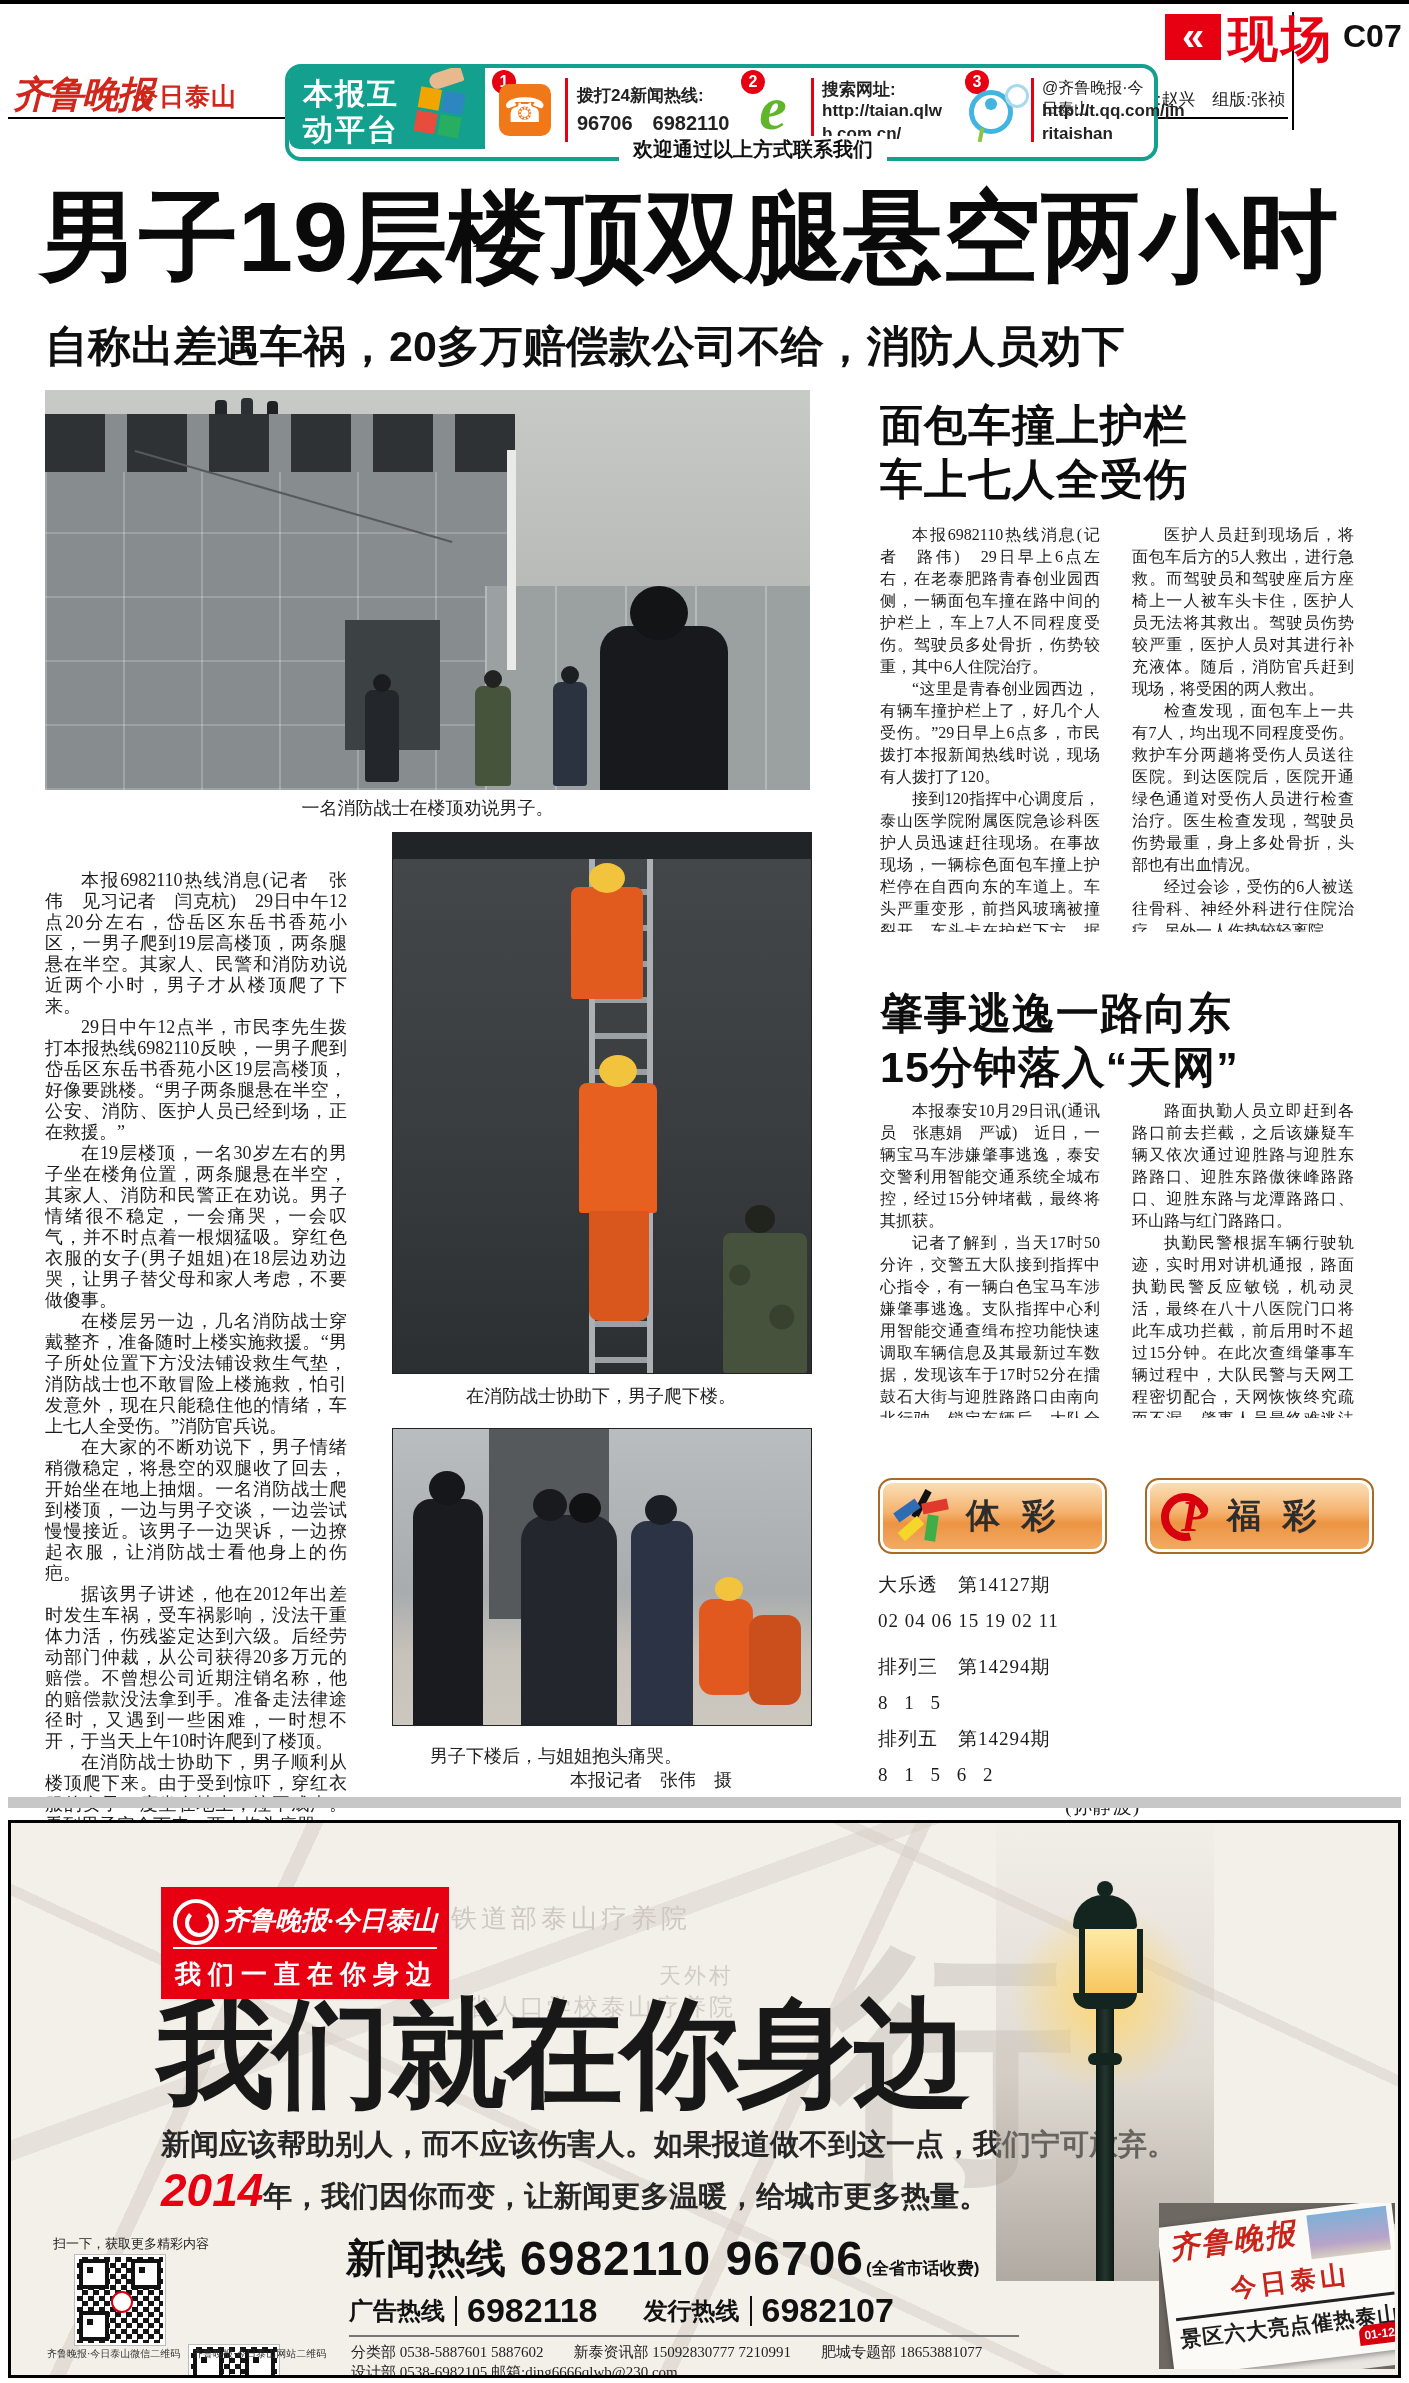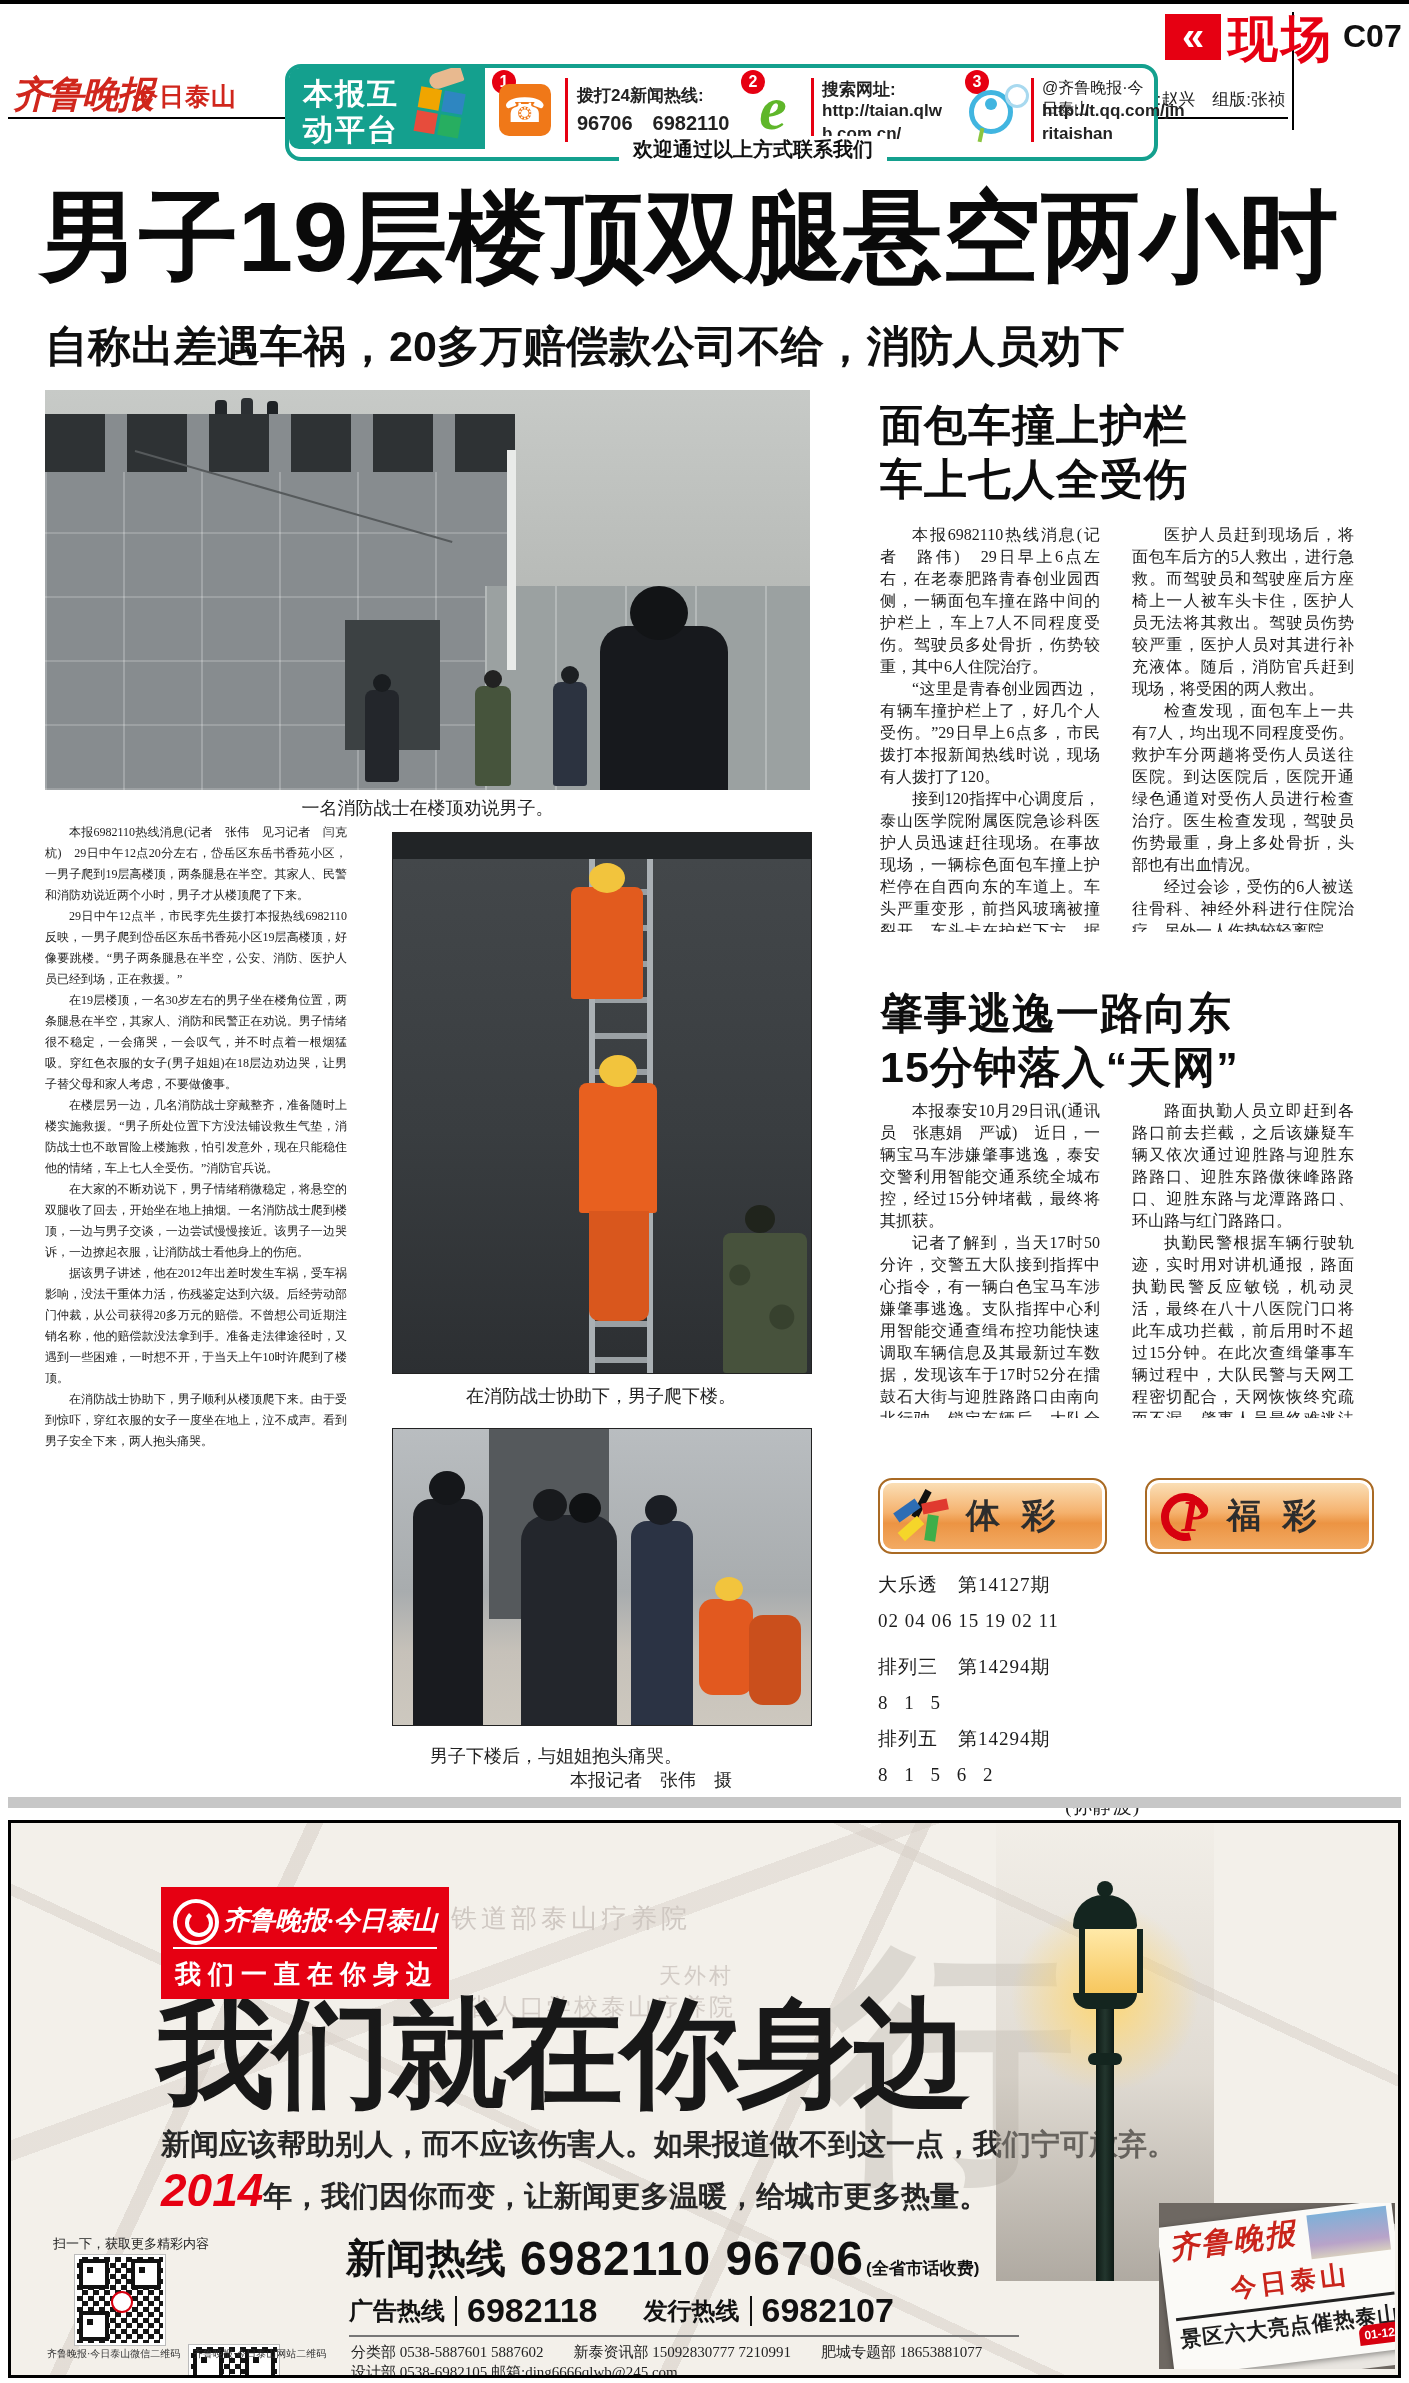--- a/index.html
+++ b/index.html
@@ -1,21 +1,21 @@
 <!DOCTYPE html>
 <html><head>
 <meta charset="utf-8">
 <style>
   html,body{margin:0;padding:0;background:#e8e8e8;}
   .page{position:relative;width:1409px;height:2383px;background:#fff;margin:0 auto;overflow:hidden;
         font-family:"Liberation Sans","DejaVu Sans",sans-serif;color:#111;}
   .abs{position:absolute;}
   .serif{font-family:"Liberation Serif","DejaVu Serif",serif;}
-  .bodycol{font-family:"Liberation Serif","DejaVu Serif",serif;font-size:12px;line-height:21px;
-           text-align:justify;color:#1c1c1c;overflow:hidden;}
+  .bodycol{font-family:"Liberation Serif","DejaVu Serif",serif;font-size:18px;line-height:21px;
+           text-align:justify;color:#1c1c1c;overflow:hidden;margin-top:48px;}
   .bodycol p{margin:0;text-indent:2em;}
   .acol{font-family:"Liberation Serif","DejaVu Serif",serif;font-size:16px;line-height:22px;
         text-align:justify;color:#1c1c1c;overflow:hidden;}
   .acol p{margin:0;text-indent:2em;}
   .cap{font-family:"Liberation Serif","DejaVu Serif",serif;font-size:18px;color:#222;}
   .ahead{font-weight:bold;color:#0d0d0d;font-size:43px;line-height:54px;letter-spacing:1px;}
   .photo{overflow:hidden;}
   .numcircle{width:24px;height:24px;border-radius:50%;background:#e60012;color:#fff;font-weight:bold;
              font-size:16px;text-align:center;line-height:24px;}
   .redvline{width:3px;background:#e60012;}
@@ -291,16 +291,16 @@
       <span style="font-weight:bold;font-size:24px;color:#111;">广告热线</span>
       <span style="display:inline-block;width:2px;height:30px;background:#111;margin:0 10px;"></span>
       <span style="font-weight:bold;font-size:34px;color:#111;">6982118</span>
       <span style="font-weight:bold;font-size:24px;color:#111;margin-left:46px;">发行热线</span>
       <span style="display:inline-block;width:2px;height:30px;background:#111;margin:0 10px;"></span>
       <span style="font-weight:bold;font-size:34px;color:#111;">6982107</span>
     </div>
 
     <div class="abs" style="left:338px;top:512px;width:670px;height:2px;background:#777;z-index:5;"></div>
     <div class="abs serif" style="left:340px;top:520px;font-size:15px;color:#222;z-index:5;white-space:nowrap;">分类部  0538-5887601 5887602　　新泰资讯部  15092830777  7210991　　肥城专题部  18653881077</div>
-    <div class="abs serif" style="left:340px;top:540px;font-size:15px;color:#222;z-index:5;white-space:nowrap;">设计部  0538-6982105  邮箱:ding6666qlwb@245.com</div>
+    <div class="abs serif" style="left:340px;top:540px;font-size:15px;color:#222;z-index:5;white-space:nowrap;">设计部  0538-6982105  邮箱:ding6666qlwb@230.com</div>
   </div>
 
 </div>
 
 </body></html>

